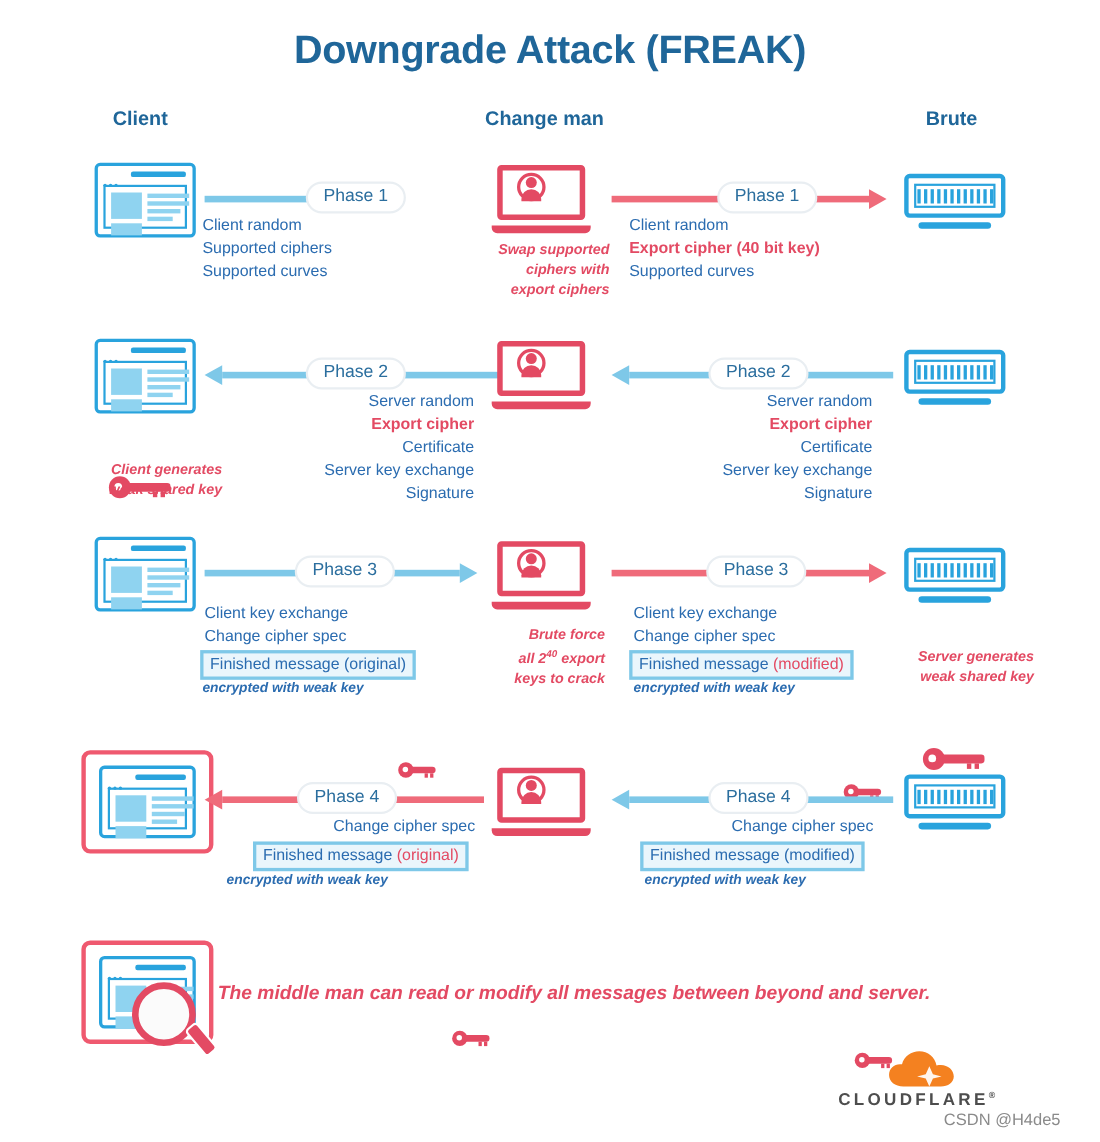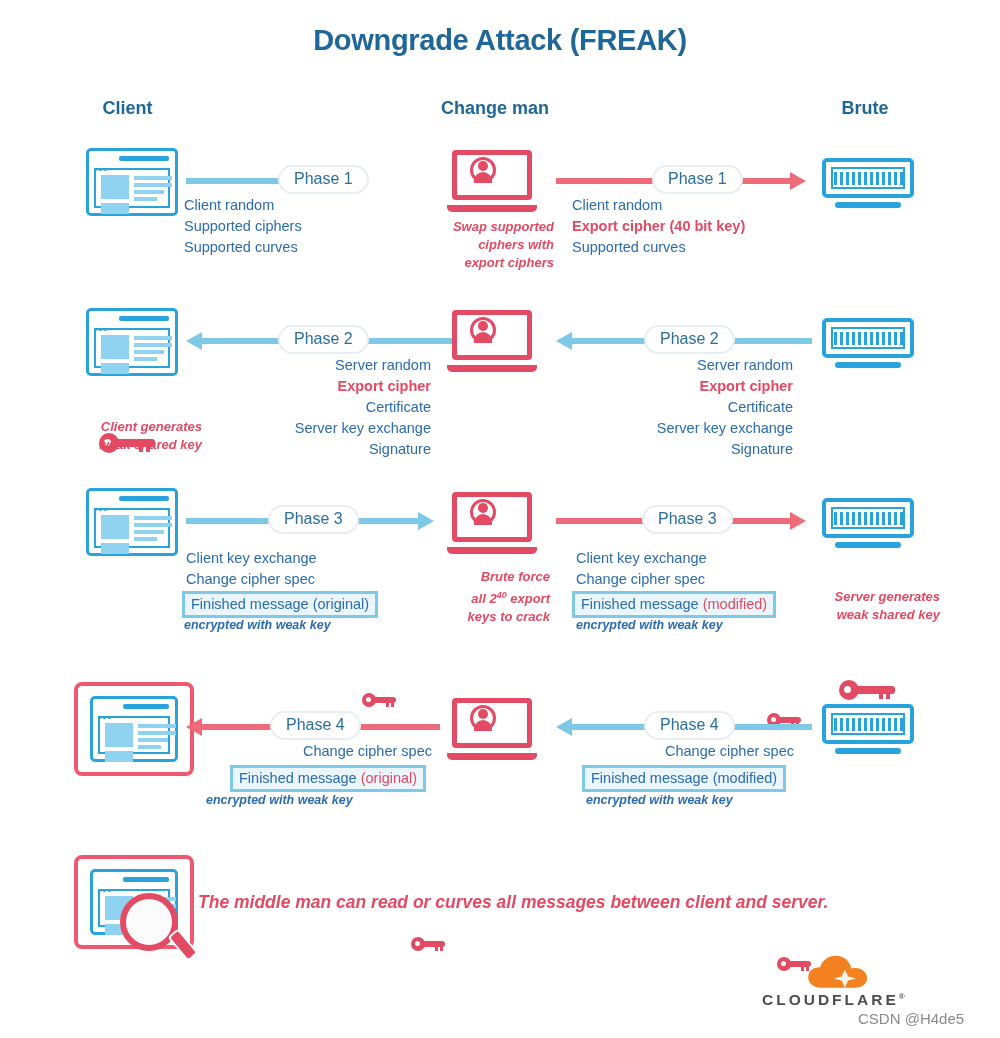--- a/index.html
+++ b/index.html
@@ -7,21 +7,21 @@
     width: 1000px; height: 1038px;
     background: #ffffff;
     font-family: "Liberation Sans", sans-serif;
     overflow: hidden;
   }
   #page { position: relative; width: 1000px; height: 1038px; }
 
   .title {
     position: absolute; top: 24px; left: 0; width: 1000px;
     text-align: center;
-    font-size: 29px; font-weight: bold;
+    font-size: 36px; font-weight: bold;
     color: #1f6699; letter-spacing: -0.3px;
   }
 
   .col-head {
     position: absolute; top: 98px;
     font-size: 18px; font-weight: bold; color: #1f6699;
     text-align: center;
   }
   .col-head.client { left: 60px; width: 135px; }
   .col-head.mitm   { left: 425px; width: 140px; }
@@ -532,21 +532,21 @@
         </div>
       </div>
       <div class="magnifier" style="left:42px; top:34px;">
         <div class="handle"></div>
         <div class="lens"></div>
       </div>
     </div>
   </div>
 
   <div class="footer-text" style="left:198px; top:888px;">
-    <div>The middle man can read or curves all messages between client and server.</div>
+    <div>The middle man can read or modify all messages between beyond and server.</div>
   </div>
 
   <div class="cf">
     <svg class="cloud" viewBox="0 0 100 52">
       <path d="M78 50 H26 C14 50 6 43 6 34 C6 25 13 19 21 19 C22 19 23 19 24 19 C27 8 37 1 48 1 C60 1 70 9 72 21 C74 20 76 20 78 20 C88 20 96 27 96 36 C96 44 88 50 78 50 Z" fill="#f48120"></path>
       <path d="M62 22 L67 33 L79 36 L67 39 L62 50 L57 39 L45 36 L57 33 Z" fill="#ffffff" opacity="0.92"></path>
     </svg>
     <div class="wordmark"><span>CLOUDFLARE</span><span class="reg">®</span></div>
   </div>
 

